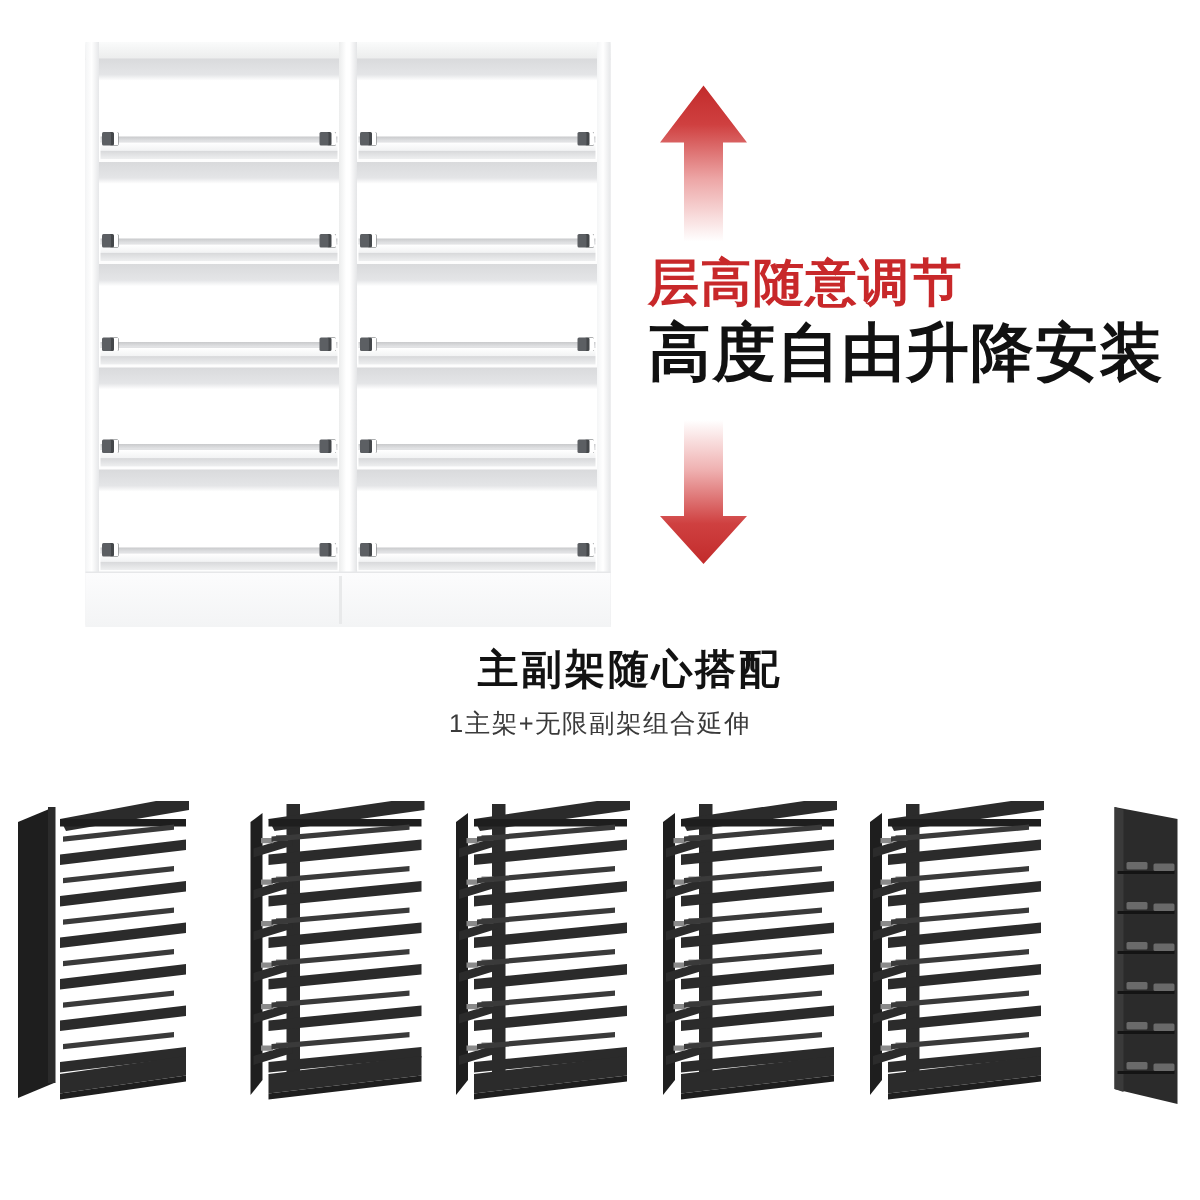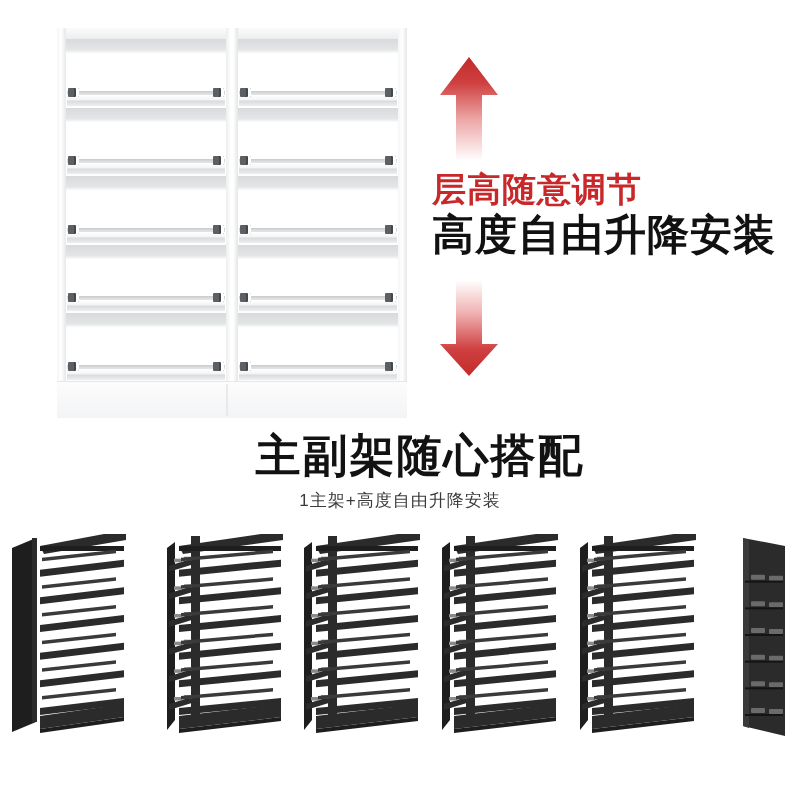--- a/index.html
+++ b/index.html
@@ -65,21 +65,21 @@
 
   .slogan{position:absolute;left:432px;}
   .slogan-line{
     font-weight:bold;letter-spacing:1px;white-space:nowrap;line-height:1;
   }
   #slogan-red{top:172px;font-size:34px;color:#c8282a;}
   #slogan-black{top:214px;font-size:42px;color:#111111;}
 
   
   #section-combo-heading{position:absolute;left:0;top:425px;width:800px;height:90px;text-align:center;}
-  #combo-title{font-size:45px;font-weight:bold;color:#121212;letter-spacing:2px;line-height:1;padding-top:8px;padding-left:40px;}
+  #combo-title{font-size:27px;font-weight:bold;color:#121212;letter-spacing:2px;line-height:1;padding-top:8px;padding-left:40px;}
   #combo-subtitle{font-size:17px;color:#3a3a3a;letter-spacing:1px;line-height:1;padding-top:14px;}
 
   
   #section-racks{position:absolute;left:0;top:520px;width:800px;height:280px;}
 
   .rack{position:absolute;top:12px;}
   .rack-svg{display:block;}
 </style>
 </head>
 <body>
@@ -196,21 +196,21 @@
         <polygon points="19,2 45,2 45,66 61,66 32,98 3,66 19,66" fill="url(#gDn)"></polygon>
       </svg>
     </div>
 
     <div class="slogan slogan-line" id="slogan-red">层高随意调节</div>
     <div class="slogan slogan-line" id="slogan-black">高度自由升降安装</div>
   </div>
 
   <div id="section-combo-heading">
     <div id="combo-title">主副架随心搭配</div>
-    <div id="combo-subtitle">1主架+高度自由升降安装</div>
+    <div id="combo-subtitle">1主架+无限副架组合延伸</div>
   </div>
 
   <div id="section-racks">
     <div id="racks-host">
         <div class="rack" id="rack-1" style="left: 10px;">
           <svg class="rack-svg" width="120" height="206" viewBox="0 0 120 206">
             <polygon points="2,16 26,6 26,190 2,200" fill="#1e1e1e"></polygon>
             <rect x="22" y="6" width="5" height="184" fill="#2b2b2b"></rect>
             <polygon points="30,14 94,2 116,2 116,8 34,22" fill="#2b2b2b"></polygon>
             <rect x="30" y="14" width="84" height="5" fill="#1e1e1e"></rect>

